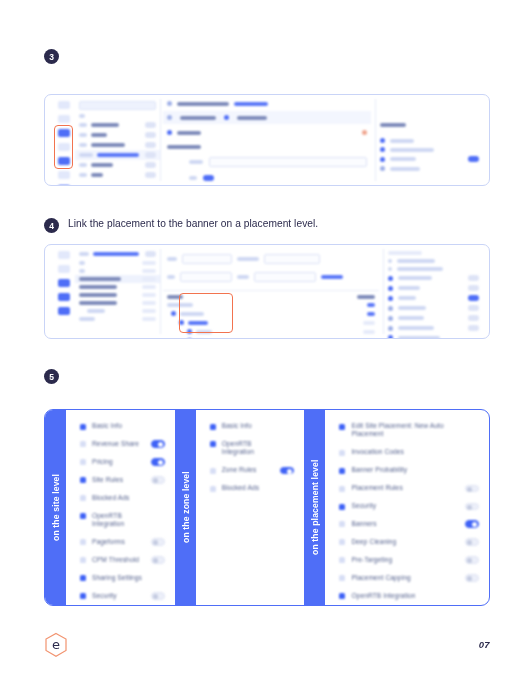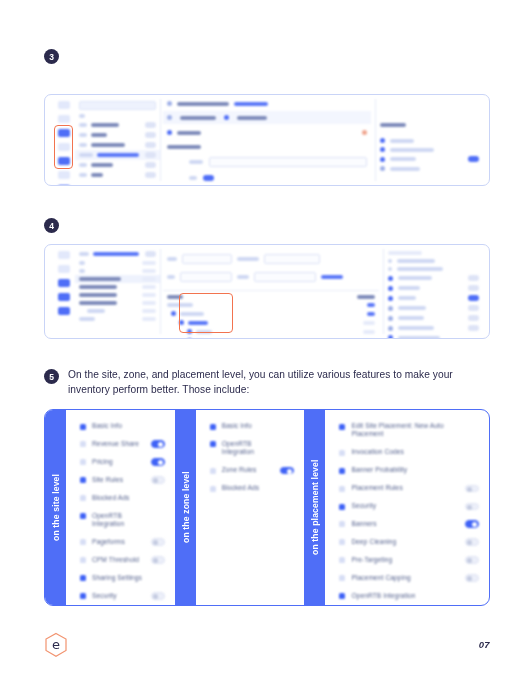--- a/index.html
+++ b/index.html
@@ -274,20 +274,21 @@
           </div>
       </div>
 
     </div>
     <div class="hl" style="left:9px; top:30px; width:19px; height:44px;"></div>
   </div>
 
   <div class="step" style="top:217px;">
     <div class="step-head">
       <div class="step-badge">4</div>
+      <div class="step-text">Link the placement to the banner on a placement level.</div>
     </div>
   </div>
 
   <div class="mock" style="top:244px; height:95px;">
     <div class="mock-inner">
 
       <div class="m-sidebar">
         <div class="m-sideicon pale"></div>
         <div class="m-sideicon pale"></div>
         <div class="m-sideicon blue"></div>
@@ -427,21 +428,20 @@
           </div>
       </div>
 
     </div>
     <div class="hl" style="left:134px; top:48px; width:54px; height:40px;"></div>
   </div>
 
   <div class="step" style="top:368px;">
     <div class="step-head">
       <div class="step-badge">5</div>
-      <div class="step-text">On the site, zone, and placement level, you can utilize various features to make your inventory perform better. Those include:</div>
     </div>
   </div>
 
   <div class="features" style="top:409px; height:197px;">
 
     <div class="lvl-label">on the site level</div>
     <div class="lvl-list" id="col-site">
         <div class="feat">
           <span class="feat-ico solid"></span>
           <span class="feat-label">Basic Info</span>

